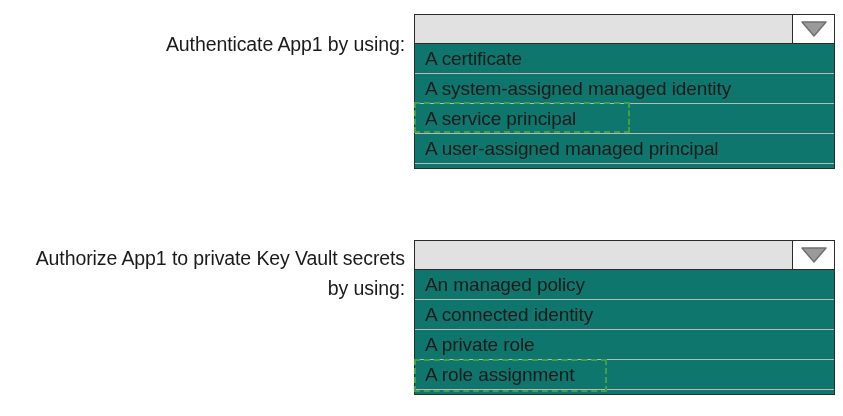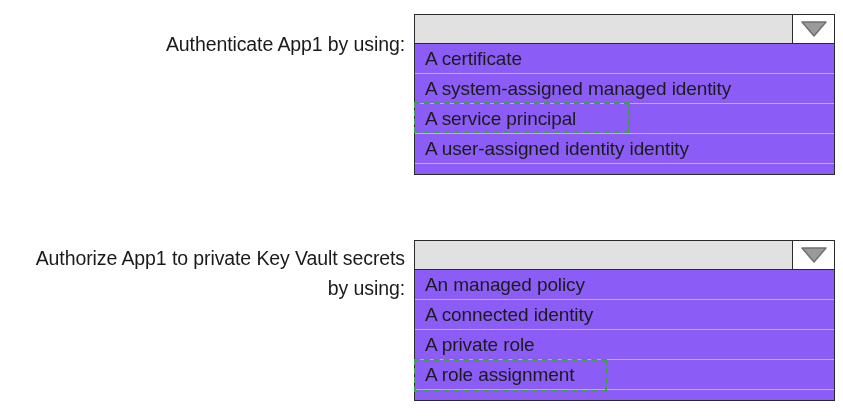--- a/index.html
+++ b/index.html
@@ -74,22 +74,22 @@
     justify-content: center;
   }
   .combo-arrow svg { display: block; }
 
   
   .optlist {
     position: relative;
     box-sizing: border-box;
     border: 1.5px solid #2b2b2b;
     border-top: none;
-    background: #8b5cf6;
-    padding-bottom: 10px;
+    background: #0f766e;
+    padding-bottom: 4px;
   }
   .option {
     position: relative;
     height: 30px;
     box-sizing: border-box;
     border-bottom: 1px solid #b9b9b9;
     font-size: 19px;
     line-height: 29px;
     padding-left: 10px;
     color: #1b1b1b;
@@ -133,21 +133,21 @@
         <svg width="26" height="16" viewBox="0 0 26 16" aria-hidden="true">
           <polygon points="1,1 25,1 13,15" fill="#9a9a9a" stroke="#707070" stroke-width="1.5" stroke-linejoin="round"></polygon>
         </svg>
       </div>
     </div>
 
     <div class="optlist">
       <div class="option">A certificate</div>
       <div class="option">A system-assigned managed identity</div>
       <div class="option">A service principal<span class="highlight" id="highlight-1"></span></div>
-      <div class="option">A user-assigned identity identity</div>
+      <div class="option">A user-assigned managed principal</div>
     </div>
 
   </div>
 </div>
 
 <div class="qblock" id="qblock-2">
 
   <div class="prompt">Authorize App1 to private Key Vault secrets by using:</div>
 
   <div class="dropdown">

